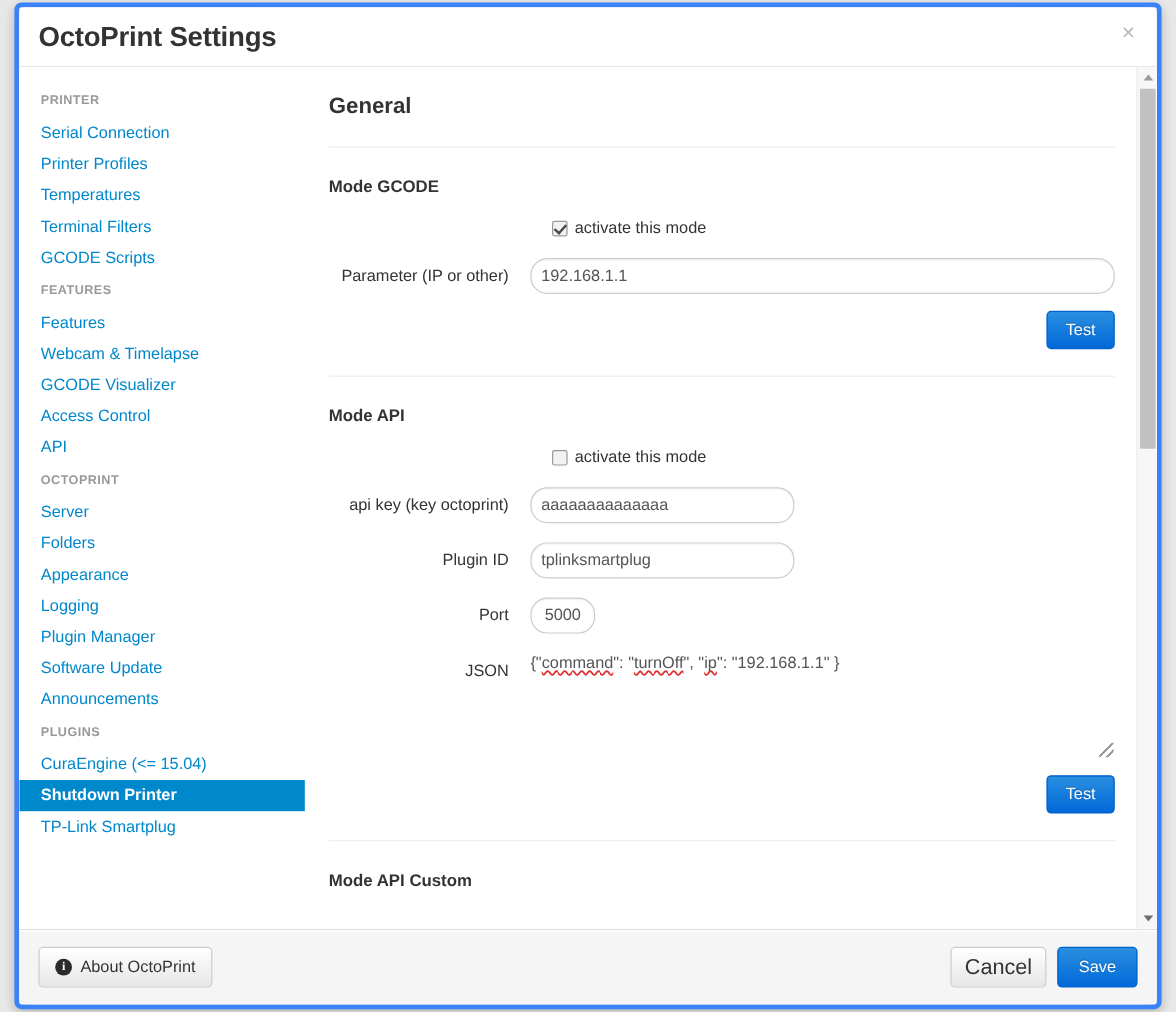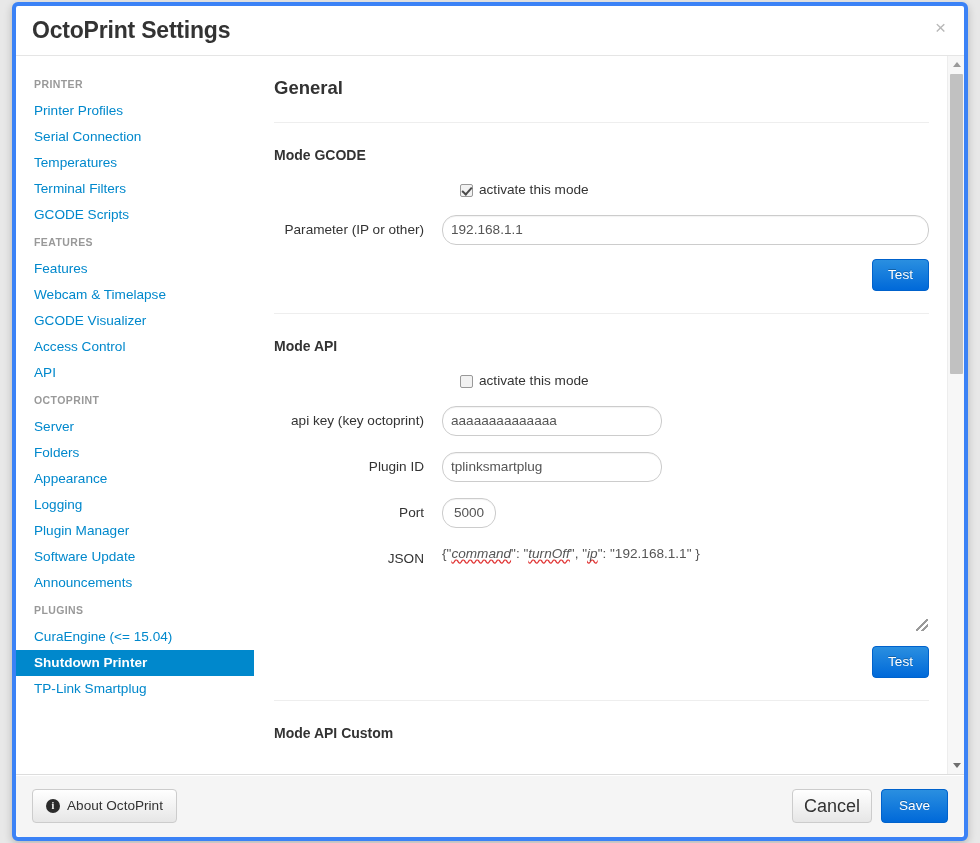--- a/index.html
+++ b/index.html
@@ -201,21 +201,20 @@
   .json-text {
     color: #555;
     font-size: 13.6px;
     font-family: "Liberation Sans", sans-serif;
     line-height: 18px;
     white-space: pre;
   }
   .spell {
     text-decoration: underline wavy #e03131;
     text-decoration-skip-ink: none;
-    font-style: italic;
   }
 
   .btn-row {
     display: flex;
     justify-content: flex-end;
     margin-top: 14px;
   }
   .btn {
     font-family: "Liberation Sans", sans-serif;
     font-size: 13.6px;
@@ -329,22 +328,22 @@
   <div class="modal-header">
     <h1 class="modal-title">OctoPrint Settings</h1>
     <button class="close-btn">×</button>
   </div>
 
   <div class="modal-body">
 
     <nav class="sidebar">
 
       <div class="nav-header">PRINTER</div>
+      <a class="nav-item">Serial Connection</a>
       <a class="nav-item">Printer Profiles</a>
-      <a class="nav-item">Serial Connection</a>
       <a class="nav-item">Temperatures</a>
       <a class="nav-item">Terminal Filters</a>
       <a class="nav-item">GCODE Scripts</a>
 
       <div class="nav-header">FEATURES</div>
       <a class="nav-item">Features</a>
       <a class="nav-item">Webcam &amp; Timelapse</a>
       <a class="nav-item">GCODE Visualizer</a>
       <a class="nav-item">Access Control</a>
       <a class="nav-item">API</a>

